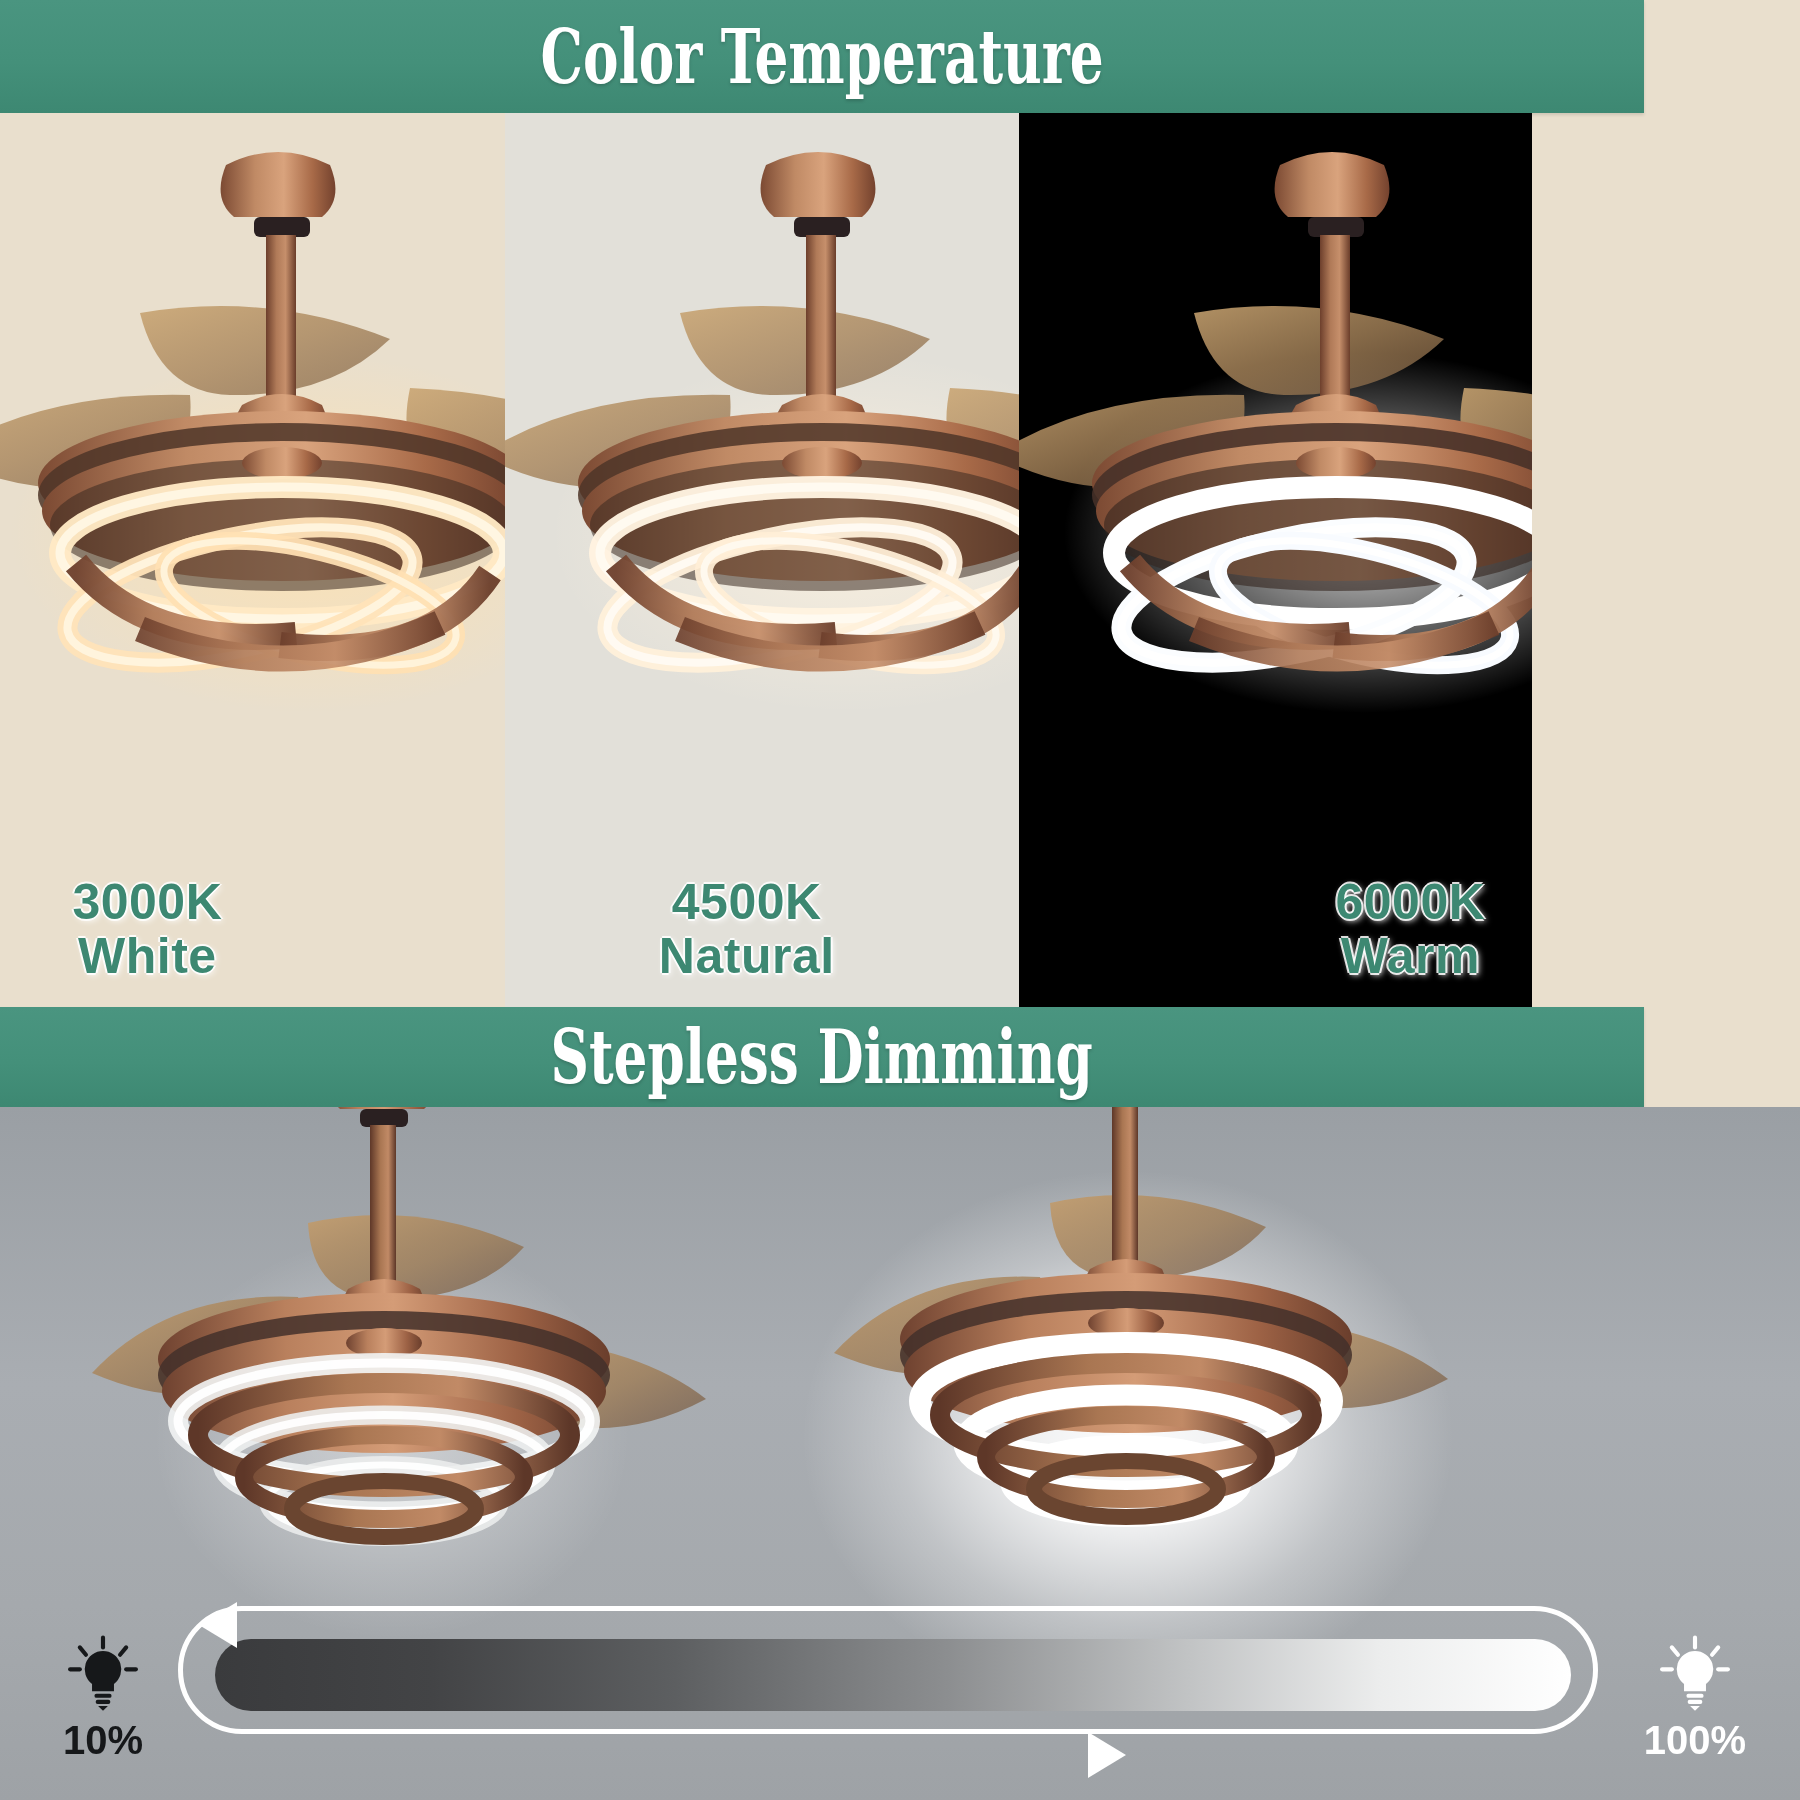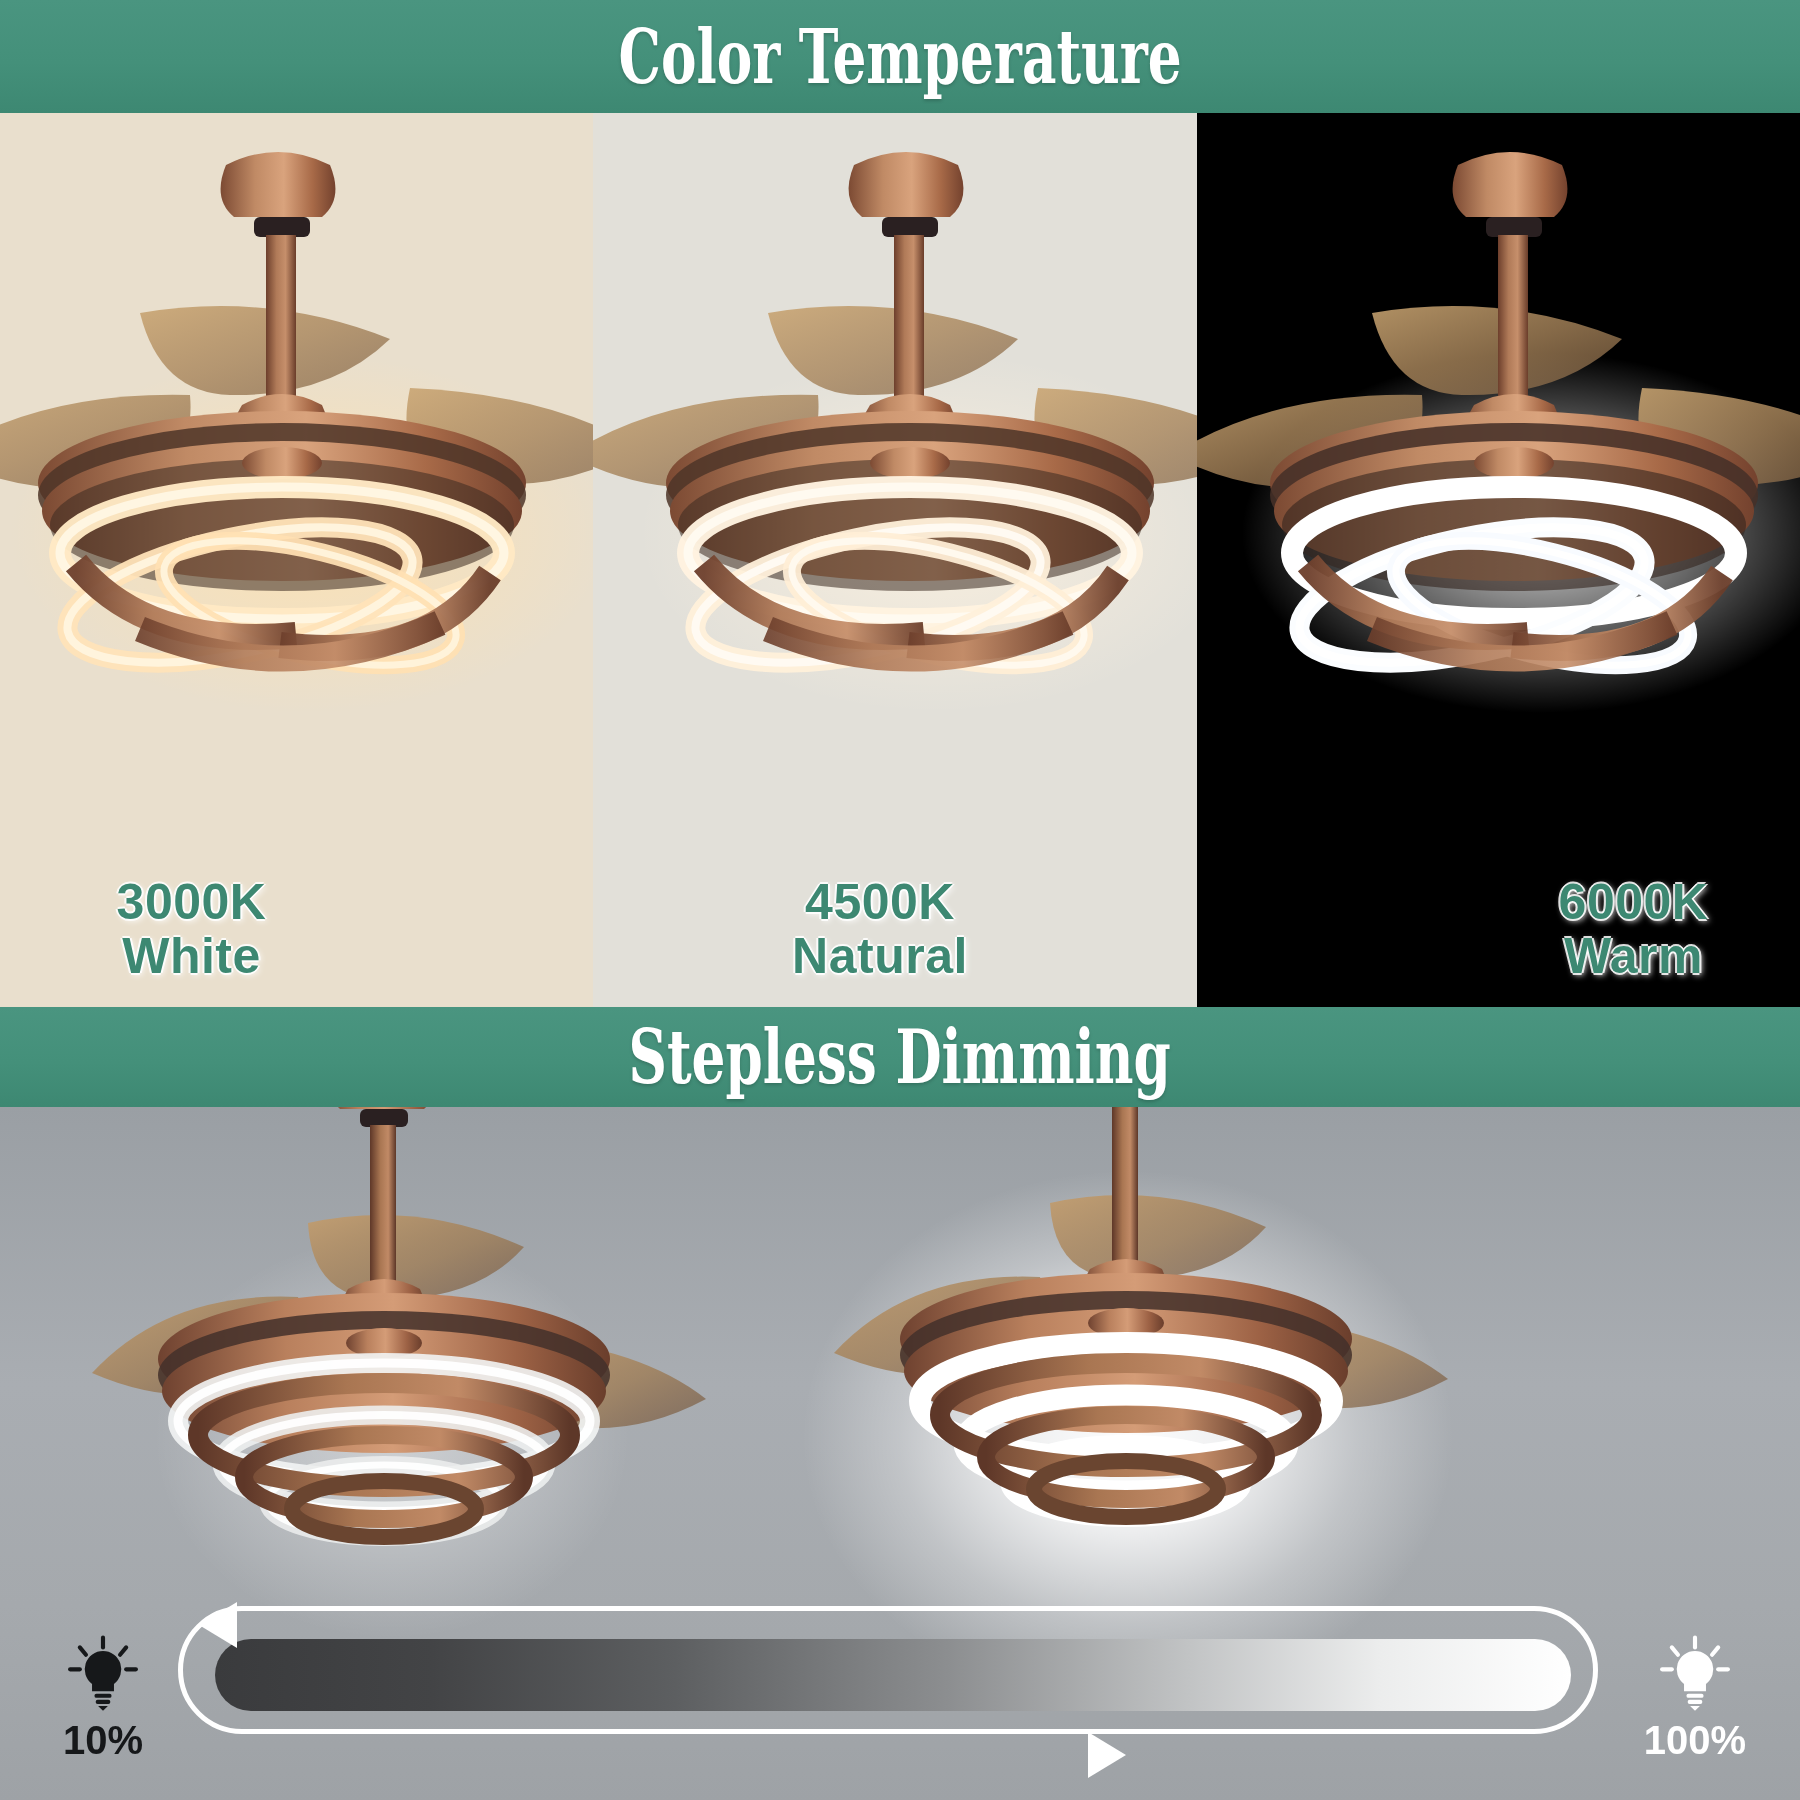--- a/index.html
+++ b/index.html
@@ -5,42 +5,42 @@
   html,body{margin:0;padding:0;}
   body{
     width:1800px;height:1800px;overflow:hidden;
     font-family:"Liberation Sans", sans-serif;
     background:#e9dfcd;
   }
   .page{position:relative;width:1800px;height:1800px;overflow:hidden;}
 
   
   .band{
-    position:absolute;left:0;width:1800px;
+    position:absolute;left:0;width:1644px;
     background:linear-gradient(180deg,#4a9580 0%,#44907a 55%,#3d8872 100%);
     display:flex;align-items:center;justify-content:center;
     box-shadow:0 2px 3px rgba(0,0,0,.12);
   }
   .band-title{
     color:#ffffff;
     font-family:"DejaVu Serif","Liberation Serif",serif;
     font-weight:700;
     font-size:74px;
     letter-spacing:0px;
     transform:scaleX(.72);
     transform-origin:center;
     white-space:nowrap;
     text-shadow:0 2px 4px rgba(0,0,0,.18);
     line-height:1;
   }
   #band-top{top:0;height:113px;}
   #band-mid{top:1007px;height:100px;}
 
   
-  #ct-section{position:absolute;left:0;top:113px;width:1800px;height:894px;display:flex;}
+  #ct-section{position:absolute;left:0;top:113px;width:1532px;height:894px;display:flex;}
   .ct-panel{position:relative;height:100%;overflow:hidden;}
   #ct-panel-0{width:593px;background:#e9dfcd;}
   #ct-panel-1{width:604px;background:#e2e0d9;}
   #ct-panel-2{width:603px;background:#000000;}
 
   .ct-caption{
     position:absolute;left:0;right:0;bottom:24px;
     text-align:center;
     color:#3d8872;
     font-weight:700;

